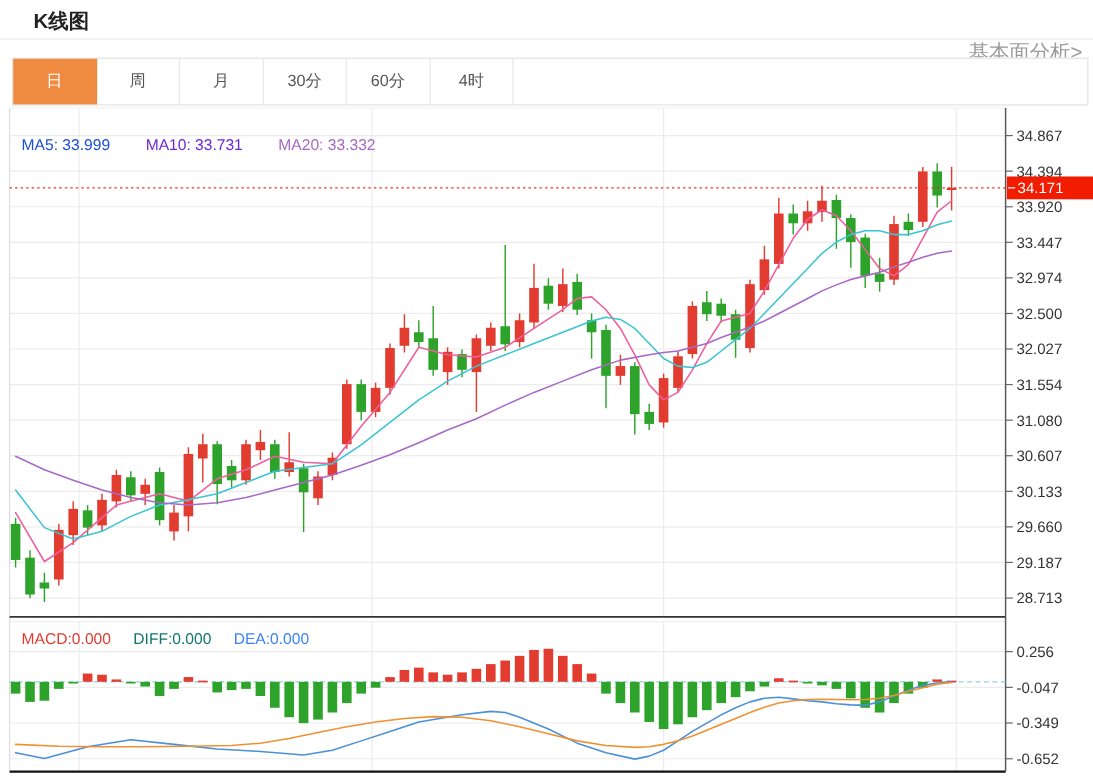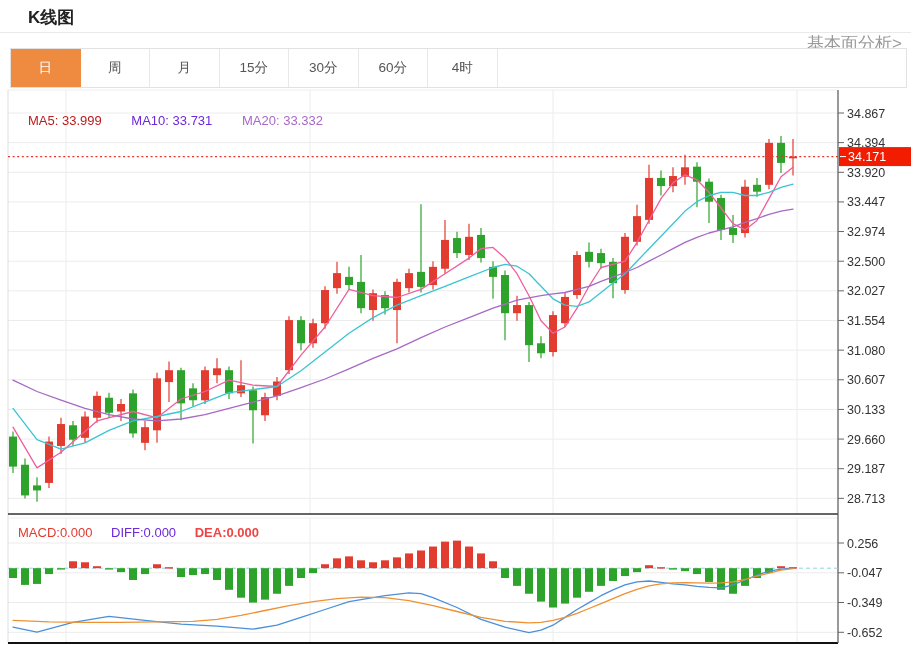--- a/index.html
+++ b/index.html
@@ -30,21 +30,20 @@
 <div class="screen">
 
   <div class="page-title">K线图</div>
   <a class="header-link">基本面分析&gt;</a>
   <div class="header-divider"></div>
 
   <div class="tabbar">
       <div class="tab active" style="background: rgb(238, 139, 64);">日</div>
       <div class="tab">周</div>
       <div class="tab">月</div>
-      <div class="tab">15分</div>
       <div class="tab">30分</div>
       <div class="tab">60分</div>
       <div class="tab">4时</div>
     </div>
 
   <svg id="chart" width="911" height="647">
       <g>
         <line x1="8" y1="113" x2="838" y2="113" stroke="#ececec" stroke-width="1"></line>
         <line x1="8" y1="142.62" x2="838" y2="142.62" stroke="#ececec" stroke-width="1"></line>
         <line x1="8" y1="172.30262156448188" x2="838" y2="172.30262156448188" stroke="#ececec" stroke-width="1"></line>
@@ -345,24 +344,24 @@
         <text x="847" y="577.3" fill="#333333" font-size="12.5">-0.047</text>
         <line x1="838" y1="602.5016501650165" x2="844" y2="602.5016501650165" stroke="#666666" stroke-width="1"></line>
         <text x="847" y="607.0016501650165" fill="#333333" font-size="12.5">-0.349</text>
         <line x1="838" y1="632.3016501650166" x2="844" y2="632.3016501650166" stroke="#666666" stroke-width="1"></line>
         <text x="847" y="636.8016501650166" fill="#333333" font-size="12.5">-0.652</text>
       </g>
     </svg>
 
 
   <div class="legend-row ma-row">
-    <span class="pair"><span class="c-ma5" style="color: #b91c1c; margin-left: 10px;"><span>MA5:</span> <span>33.999</span></span></span>
+    <span class="pair"><span class="c-ma5" style="color: #1d4ed8;"><span>MA5:</span> <span>33.999</span></span></span>
     <span class="pair"><span class="c-ma10" style="color: #6d28d9;"><span>MA10:</span> <span>33.731</span></span></span>
     <span class="pair"><span class="c-ma20" style="color: rgb(168, 105, 198);"><span>MA20:</span> <span>33.332</span></span></span>
   </div>
 
   <div class="legend-row macd-row">
     <span class="pair"><span class="c-macd" style="color: rgb(226, 59, 48);"><span>MACD:</span><span>0.000</span></span></span>
-    <span class="pair"><span class="c-diff" style="color: #6d28d9;"><span>DIFF:</span><span>0.000</span></span></span>
-    <span class="pair"><span class="c-dea" style="color: #ef4444; font-weight: bold;"><span>DEA:</span><span>0.000</span></span></span>
+    <span class="pair"><span class="c-diff" style="color: #0f766e;"><span>DIFF:</span><span>0.000</span></span></span>
+    <span class="pair"><span class="c-dea" style="color: #3b82f6;"><span>DEA:</span><span>0.000</span></span></span>
   </div>
 
 </div>
 
 </body></html>

